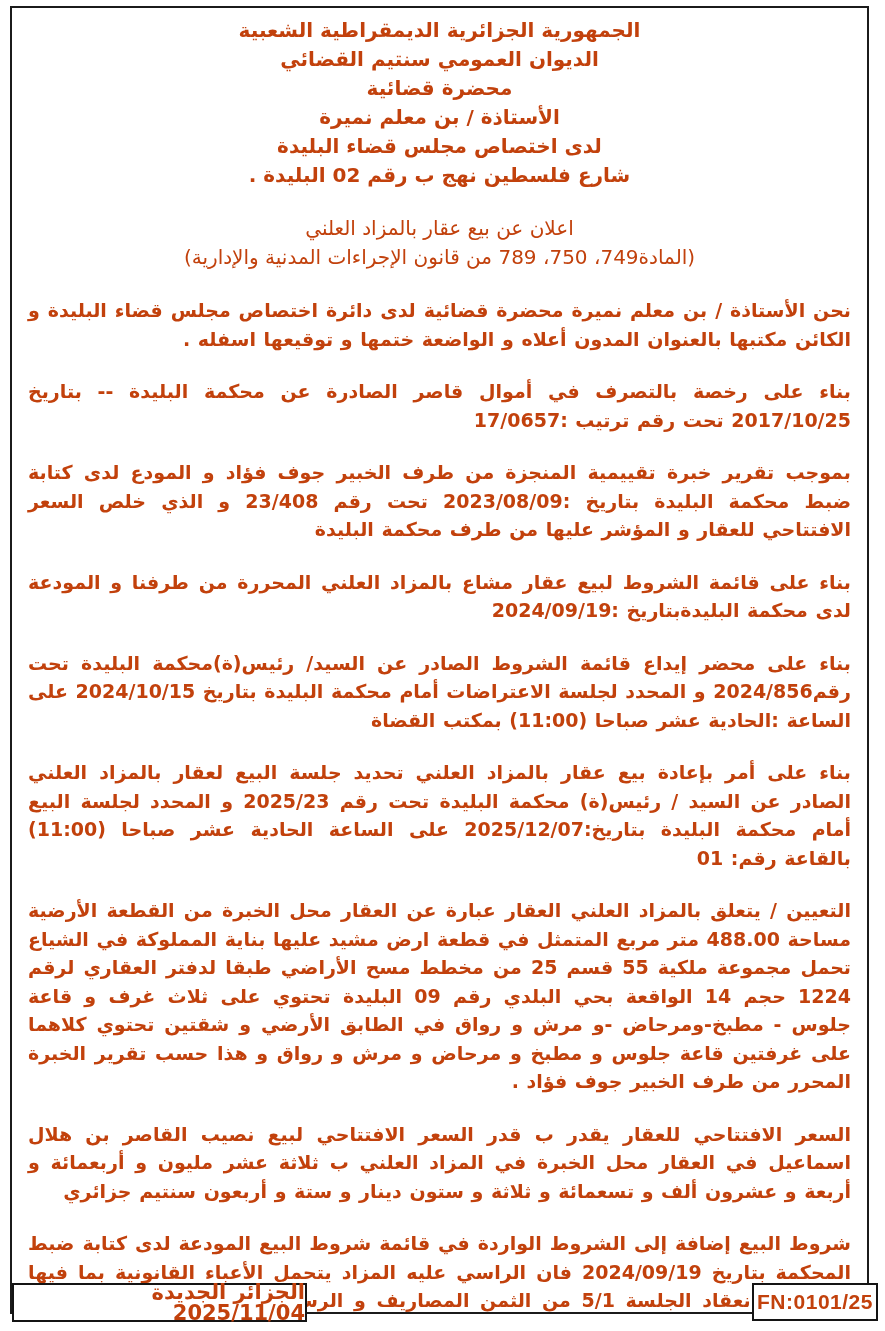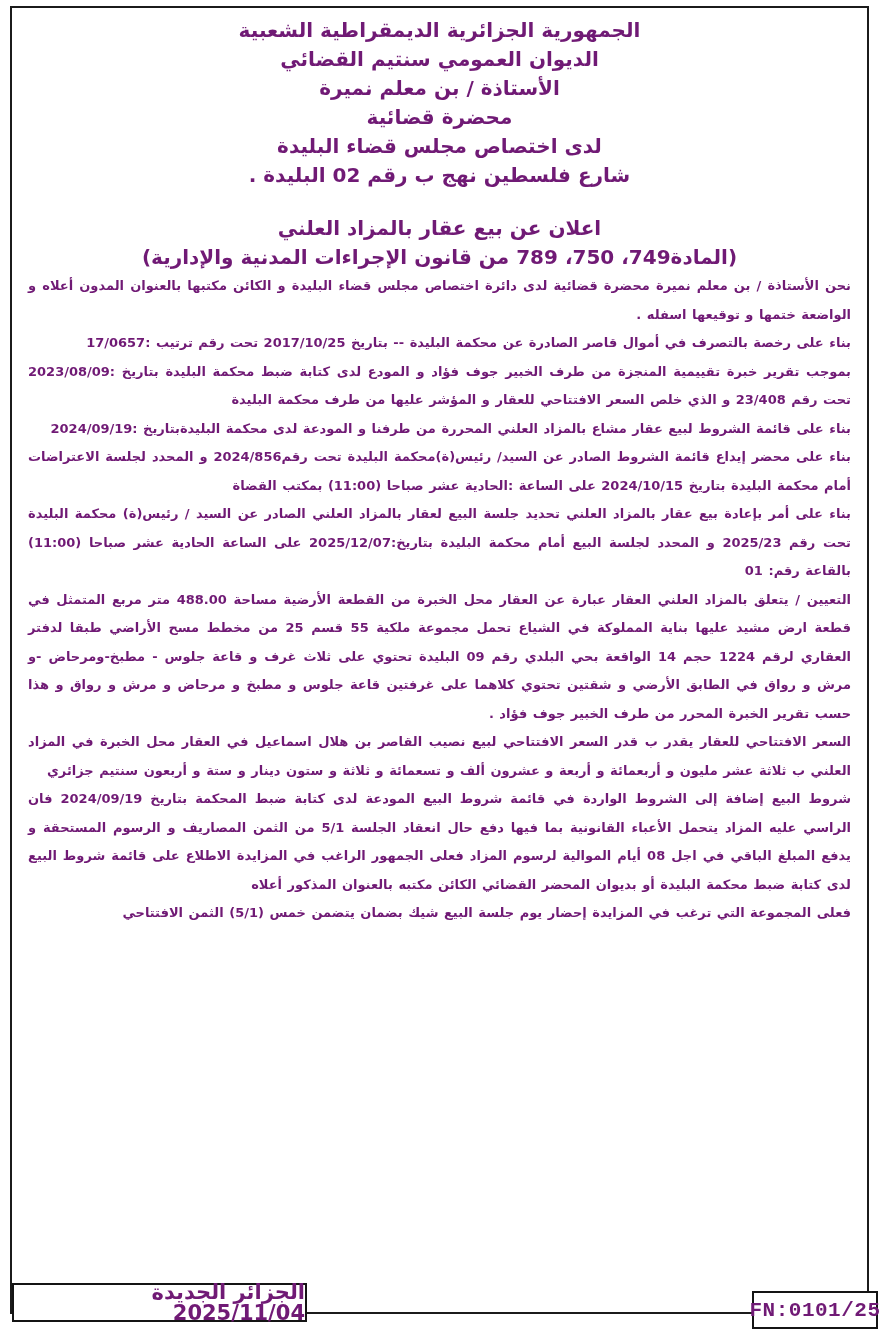--- a/index.html
+++ b/index.html
@@ -4,21 +4,21 @@
 <style>
   * { box-sizing: border-box; margin: 0; padding: 0; }
   html, body { background: #ffffff; }
   body { font-family: "DejaVu Sans", sans-serif; }
 
   .page {
     position: relative;
     width: 885px;
     height: 1331px;
     background: #ffffff;
-    color: #701a75;
+    color: #c2410c;
     overflow: hidden;
   }
 
   .frame {
     position: absolute;
     left: 10px;
     top: 6px;
     width: 859px;
     height: 1308px;
     border: 2px solid #1b1b1b;
@@ -33,34 +33,35 @@
     font-weight: bold;
     font-size: 20px;
     line-height: 29px;
   }
 
   .gap { height: 24px; }
 
   .title-block {
     direction: rtl;
     text-align: center;
-    font-weight: bold;
+    font-weight: normal;
     font-size: 20px;
     line-height: 29px;
   }
 
   .para {
     direction: rtl;
     unicode-bidi: embed;
     text-align: justify;
     text-align-last: auto;
     font-weight: bold;
-    font-size: 13px;
+    font-size: 19px;
     line-height: 28.5px;
     word-spacing: 1px;
+    margin-top: 24px;
   }
 
   .footer-box {
     position: absolute;
     border: 2px solid #141414;
     background: #ffffff;
     display: flex;
     align-items: center;
     justify-content: center;
     font-weight: bold;
@@ -75,38 +76,37 @@
     font-size: 21px;
     line-height: 1;
   }
 
   .fn-box {
     left: 752px;
     top: 1283px;
     width: 126px;
     height: 38px;
     direction: ltr;
-    font-family: Liberation Mono, monospace;
+    font-family: Liberation Sans, sans-serif;
     font-size: 21px;
     letter-spacing: 0.5px;
-    margin-top: 8px;
   }
 </style>
 </head>
 <body>
 
 <div class="page">
 
   <div class="frame">
 
     <div class="header">
       <div>الجمهورية الجزائرية الديمقراطية الشعبية</div>
       <div>الديوان العمومي سنتيم القضائي</div>
+      <div>محضرة قضائية</div>
       <div>الأستاذة / بن معلم نميرة</div>
-      <div>محضرة قضائية</div>
       <div>لدى اختصاص مجلس قضاء البليدة</div>
       <div>شارع فلسطين نهج ب رقم 02 البليدة .</div>
     </div>
 
     <div class="gap"></div>
 
     <div class="title-block">
       <div>اعلان  عن بيع عقار بالمزاد العلني</div>
       <div>(المادة749، 750، 789 من قانون الإجراءات المدنية والإدارية)</div>
     </div>

